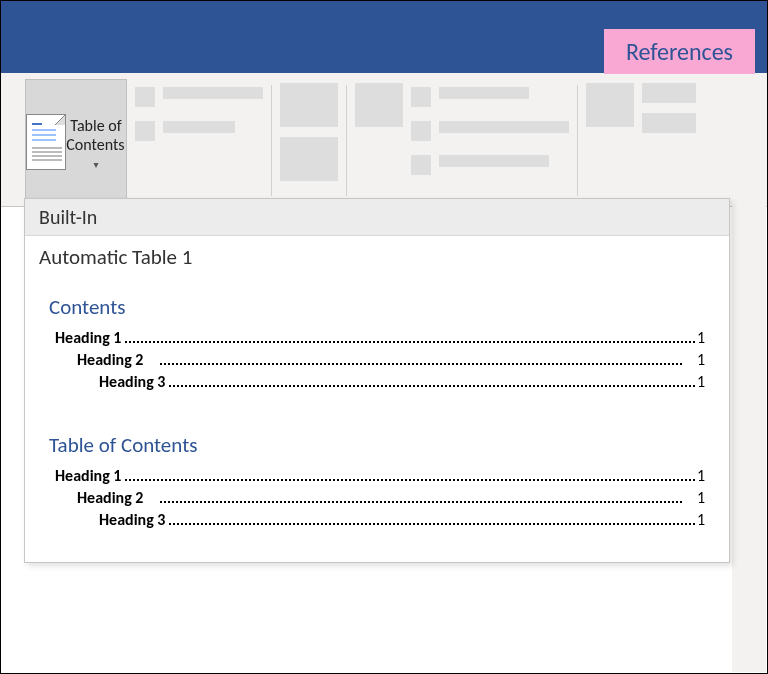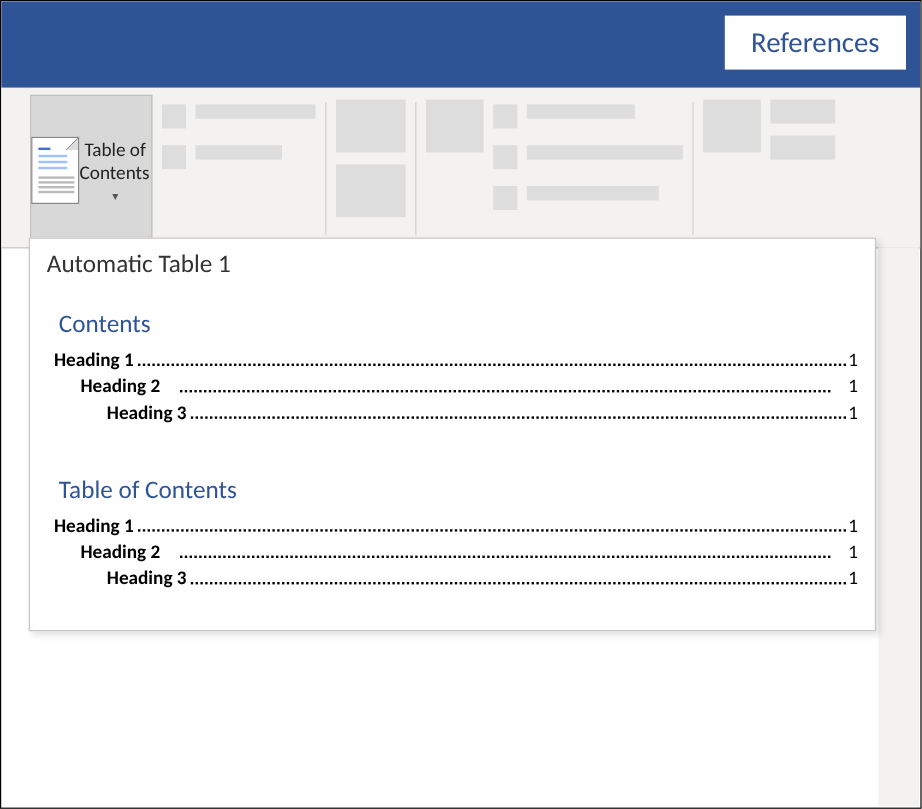--- a/index.html
+++ b/index.html
@@ -12,22 +12,22 @@
       border: 1px solid #000;
     }
     .titlebar {
       height: 72px;
       background: #2f5496;
       position: relative;
     }
     .references-tab {
       position: absolute;
       right: 12px;
-      top: 12px;
-      background: #ffffff;
+      top: 28px;
+      background: #f9a8d4;
       color: #2f5496;
       font-size: 24px;
       padding: 8px 22px;
       font-weight: 400;
     }
     .ribbon {
       background: #f3f2f1;
       border-bottom: 1px solid #c8c6c4;
       height: 134px;
       display: flex;
@@ -128,21 +128,21 @@
     .toc-preview-title {
       color: #2f5496;
       font-size: 21px;
       margin: 0 10px 8px 10px;
     }
     .toc-row {
       display: flex;
       align-items: baseline;
       font-size: 16px;
       color: #000;
-      margin: 3px 0;
+      margin: 3px 10px;
     }
     .toc-row .label { white-space: nowrap; font-weight: 600; }
     .toc-row.l1 { padding-left: 6px; }
     .toc-row.l2 { padding-left: 28px; gap: 13px; }
     .toc-row.l3 { padding-left: 50px; }
     .toc-row .dots {
       flex: 1;
       border-bottom: 2px dotted #000;
       margin: 0 2px 3px 4px;
     }
@@ -224,20 +224,21 @@
     <div style="display:flex;flex-direction:column;gap:10px;margin-top:4px;">
       <div class="ph-line" style="width:54px;height:20px;"></div>
       <div class="ph-line" style="width:54px;height:20px;"></div>
     </div>
   </div>
 </div>
 
 <div class="right-strip"></div>
 
 <div class="dropdown">
+  <div class="dd-header">Built-In</div>
 
   <div class="toc-option">
     <div class="toc-option-label">Automatic  Table 1</div>
     <div class="toc-preview-title">Contents</div>
     <div class="toc-row l1">
         <span class="label">Heading 1</span>
         <span class="dots"></span>
         <span class="page">1</span>
       </div>
     <div class="toc-row l2">

